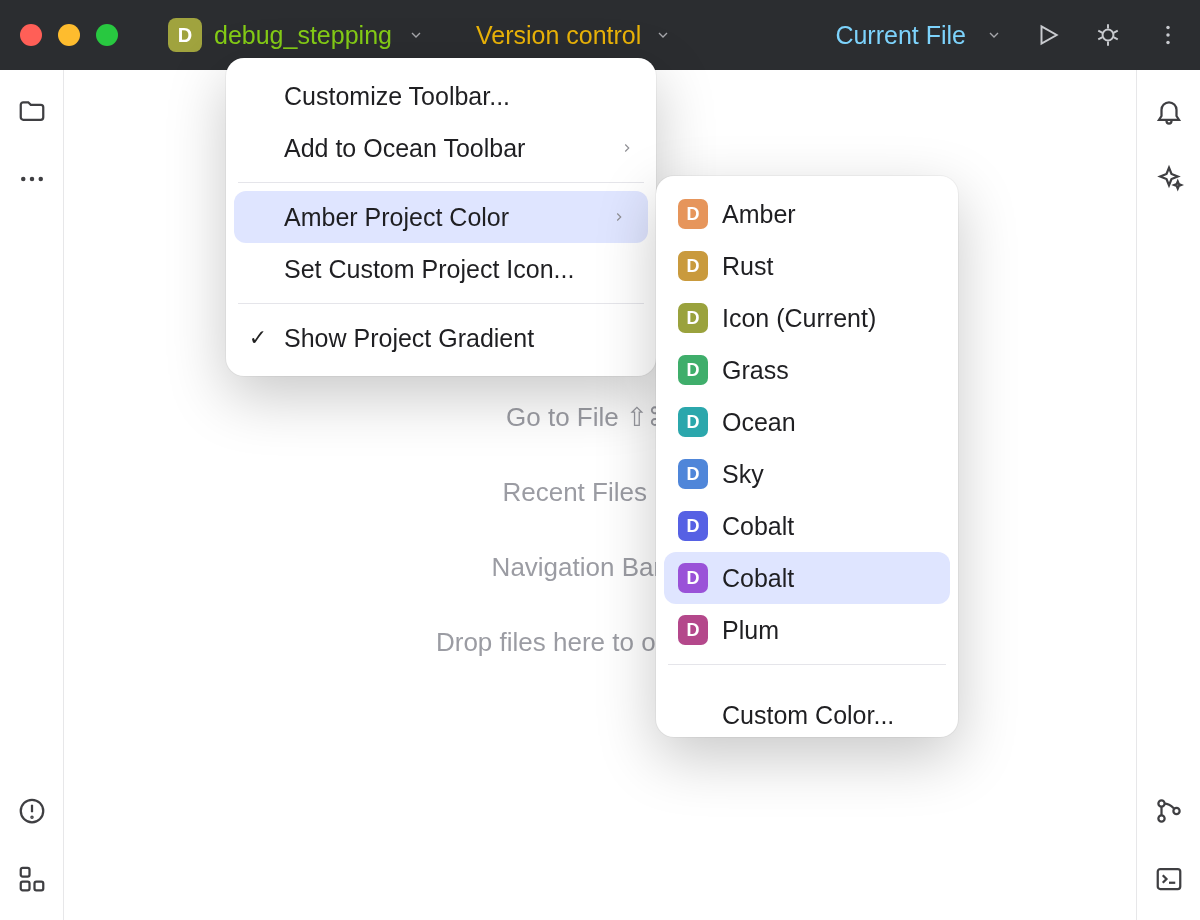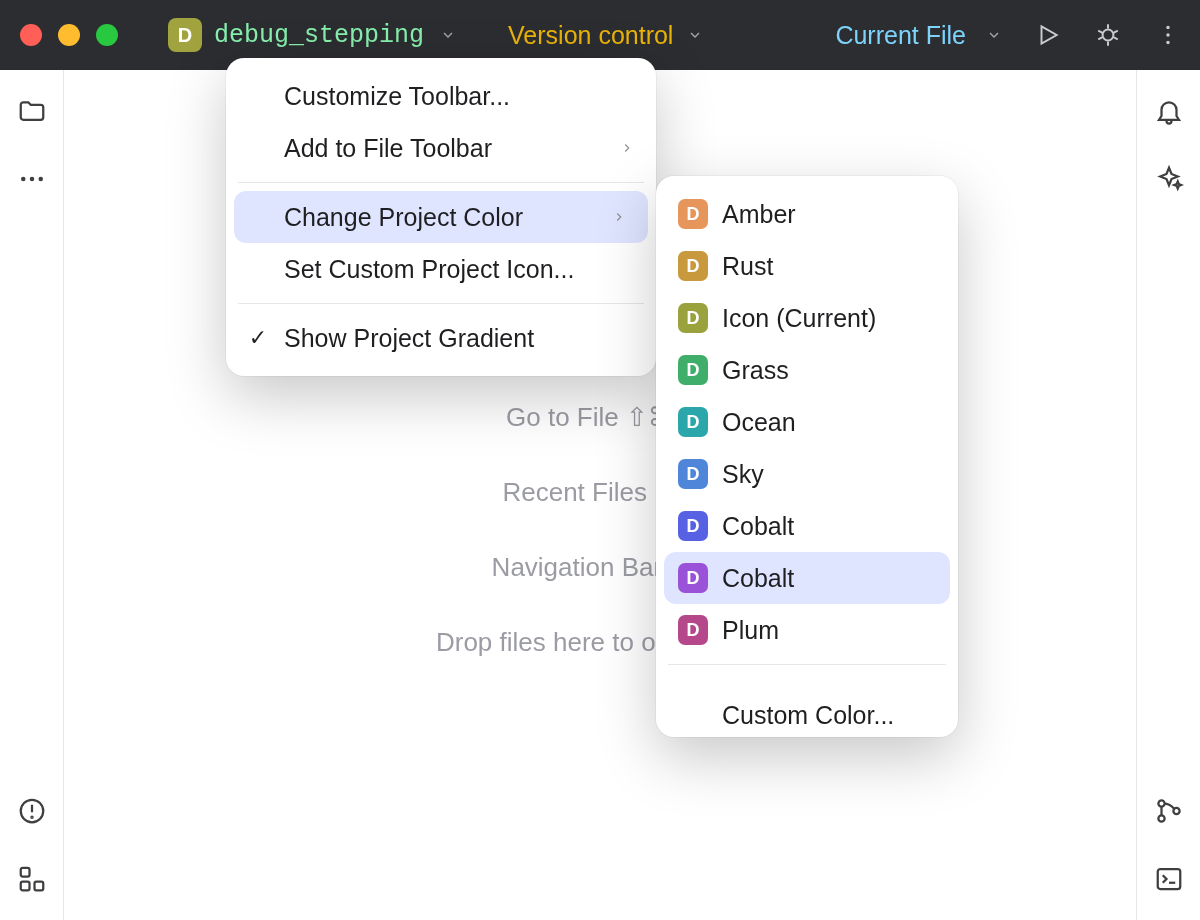--- a/index.html
+++ b/index.html
@@ -32,21 +32,21 @@
   .project-chip {
     display: flex; align-items: center; gap: 12px;
     padding: 4px 8px; border-radius: 6px;
   }
   .project-badge {
     width: 34px; height: 34px; border-radius: 8px;
     display: flex; align-items: center; justify-content: center;
     font-weight: 600; font-size: 20px; color: #fff;
   }
   .project-badge.olive { background: #a0a33e; }
-  .project-name { color: #86efac; font-family: Liberation Mono, monospace; }
+  .project-name { color: #84cc16; }
   .chev {
     display: inline-flex; align-items: center; justify-content: center;
     width: 24px; height: 24px; color: #a6a7ab;
   }
   .chev svg { width: 16px; height: 16px; stroke: currentColor; }
 
   .vc { display: flex; align-items: center; gap: 10px; margin-left: 40px; color: #eab308; }
 
   .right-cluster {
     margin-left: auto;
@@ -288,31 +288,31 @@
   </div>
 </div>
 
 <div id="context-menu" class="popup">
     <div class="item">
       <span class="lead"></span>
       <span>Customize Toolbar...</span>
     </div>
     <div class="item">
       <span class="lead"></span>
-      <span>Add to File Toolbar</span>
+      <span>Add to Ocean Toolbar</span>
       <span class="trail">
         <svg viewBox="0 0 24 24">
           <polyline points="9 6 15 12 9 18"></polyline>
         </svg>
       </span>
     </div>
     <div class="sep"></div>
     <div class="item highlight">
       <span class="lead"></span>
-      <span>Change Project Color</span>
+      <span>Amber Project Color</span>
       <span class="trail">
         <svg viewBox="0 0 24 24">
           <polyline points="9 6 15 12 9 18"></polyline>
         </svg>
       </span>
     </div>
     <div class="item">
       <span class="lead"></span>
       <span>Set Custom Project Icon...</span>
     </div>

